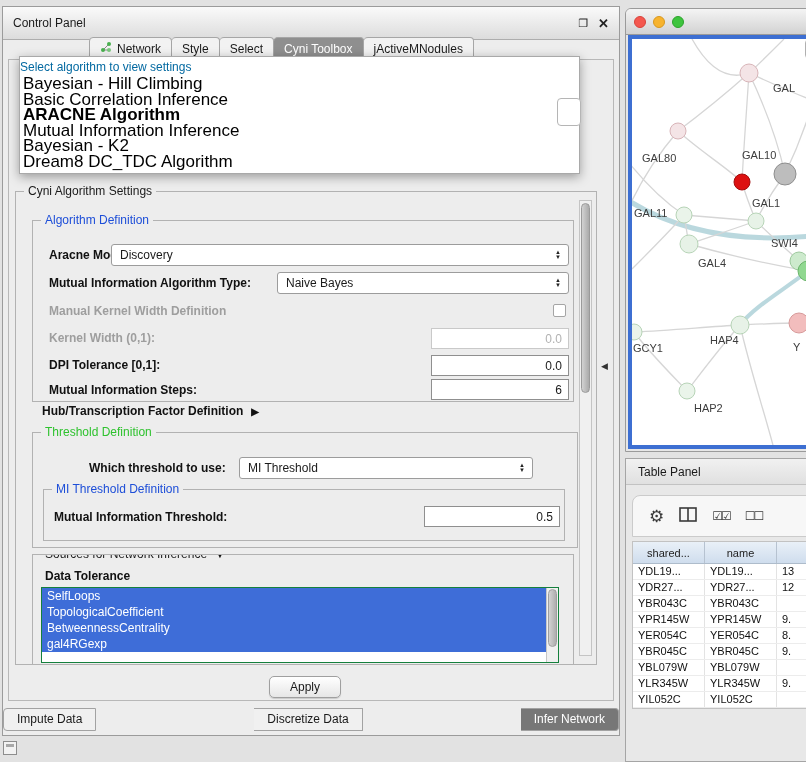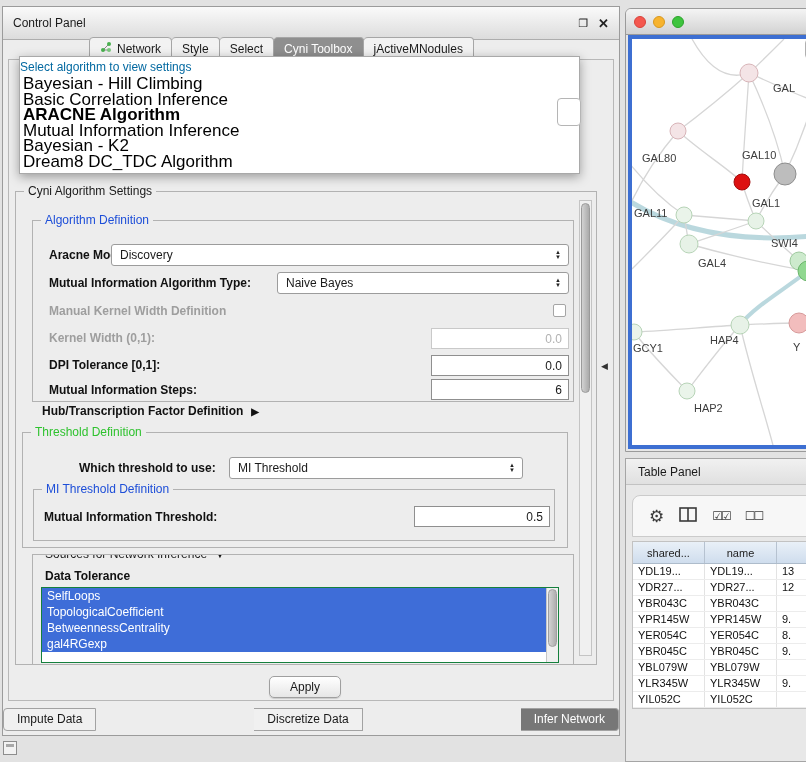--- a/index.html
+++ b/index.html
@@ -188,21 +188,21 @@
       <span class="lbl" style="left:16px;top:162px">Mutual Information Steps:</span>
       <div class="field" style="left:398px;top:158px;width:138px">
           <span>6</span>
         </div>
     </div>
 
     <span class="lbl" style="left:26px;top:212px">
       <span>Hub/Transcription Factor Definition</span><span class="tri">▶</span>
     </span>
 
-    <div class="group" style="left:6px;top:240px;width:546px;height:116px">
+    <div class="group" style="left:16px;top:240px;width:546px;height:116px">
       <span class="legend green">Threshold Definition</span>
 
       <span class="lbl" style="left:56px;top:28px">Which threshold to use:</span>
       <div class="combo" style="left:206px;top:24px;width:294px">
         <span class="val">MI Threshold</span>
         <span class="arr">
             <span>▲</span>
             <span>▼</span>
           </span>
       </div>

